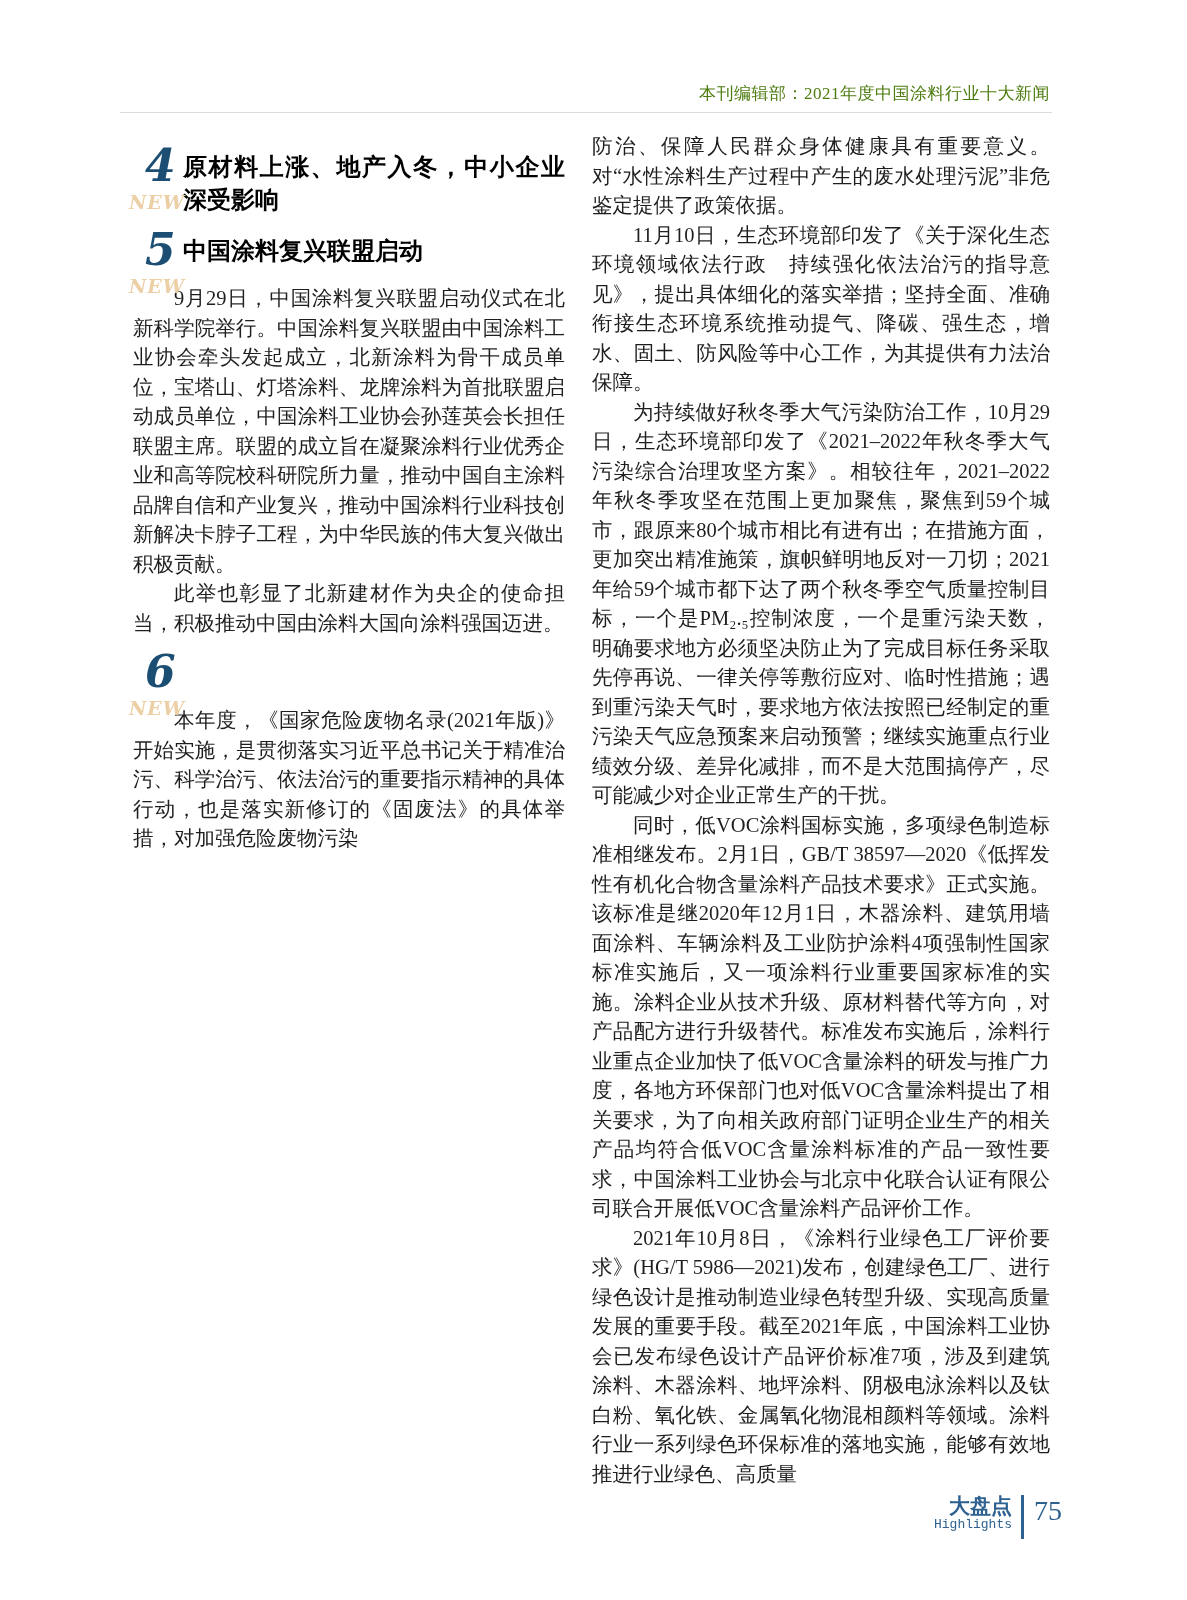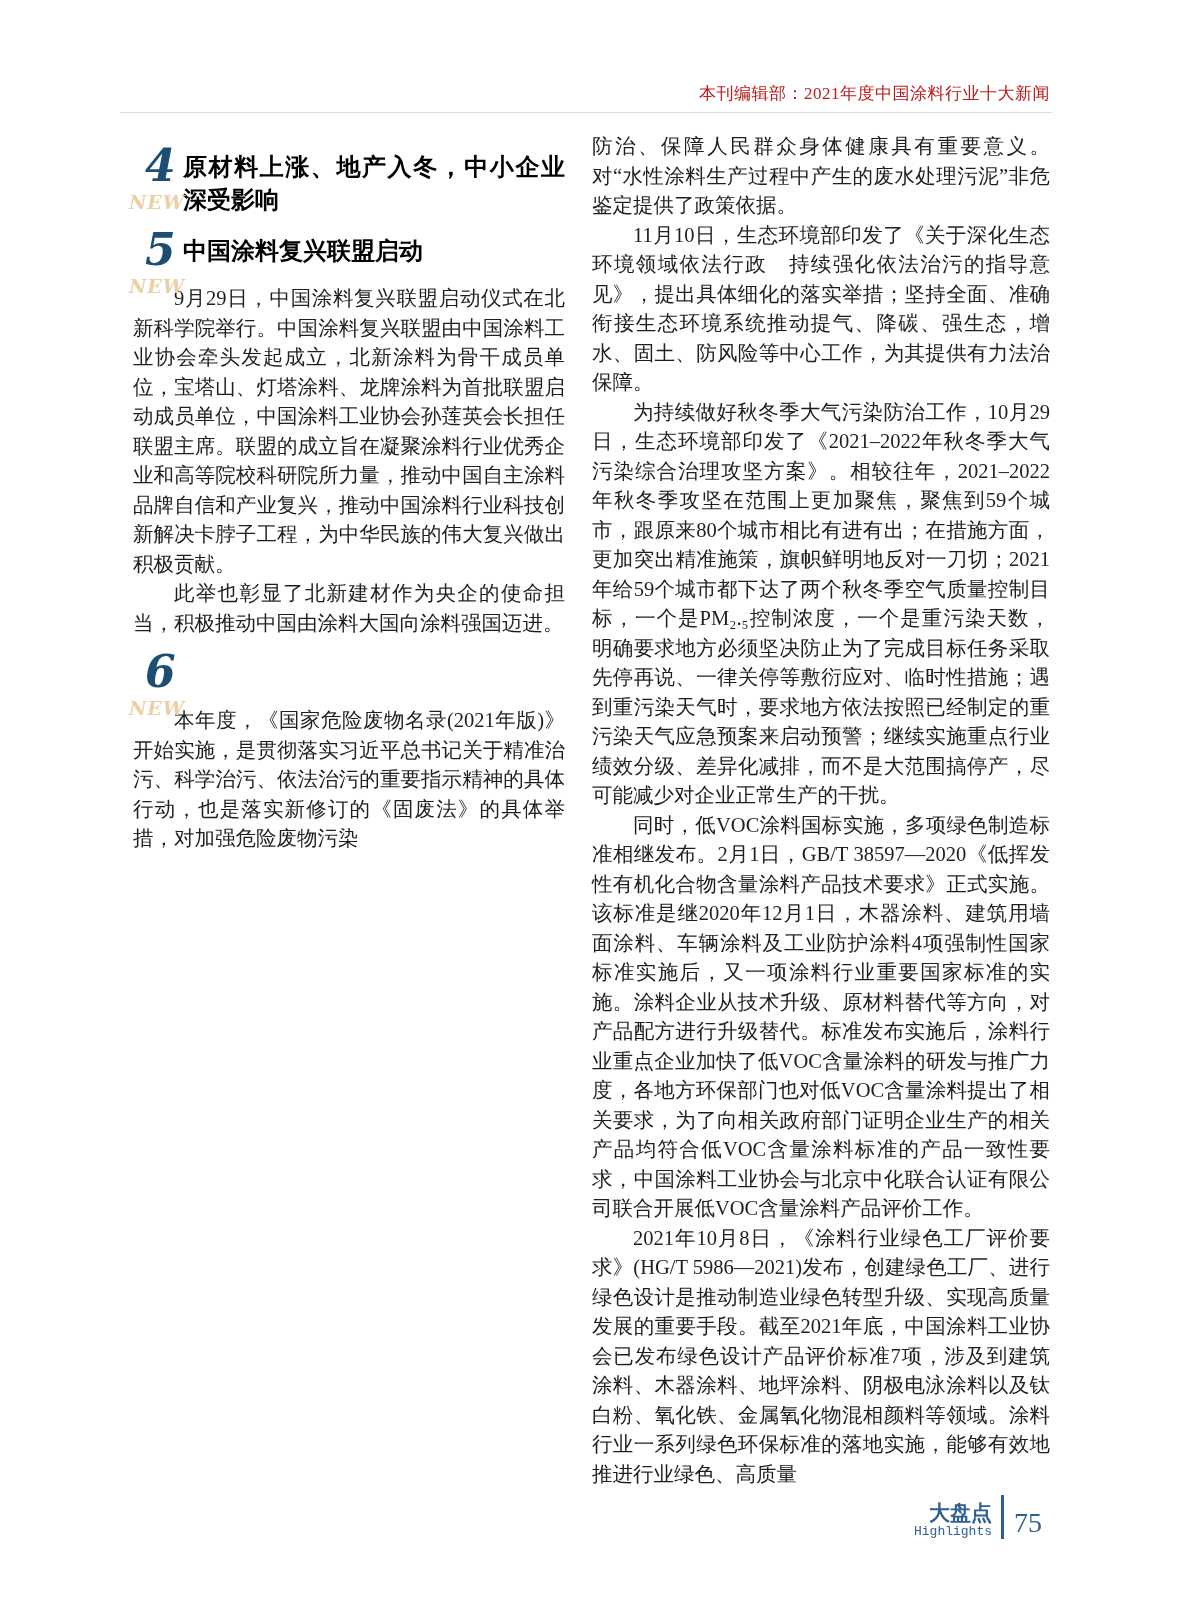--- a/index.html
+++ b/index.html
@@ -11,21 +11,21 @@
     overflow:hidden;
     font-family:"Liberation Serif","DejaVu Serif",serif;
     color:#1e1e1e;
   }
 
   
   .header {
     position:absolute; left:133px; width:917px; top:82px;
     text-align:right;
     font-size:17px; letter-spacing:0.5px;
-    color:#b91c1c;
+    color:#4d7c0f;
   }
   .header-rule {
     position:absolute; left:120px; width:932px; top:112px;
     border-top:1px solid #dcdcdc; height:0;
   }
 
   
   .col { position:absolute; top:132px; }
   .col-left  { left:133px; width:432px; }
   .col-right { left:592px; width:458px; }
@@ -67,22 +67,22 @@
   .h-title {
     font-family:"Liberation Sans","DejaVu Sans",sans-serif;
     font-weight:bold;
     font-size:24px; line-height:33px;
     color:#000000;
     text-align:justify;
   }
 
   
   .footer {
-    position:absolute; top:1495px; right:145px;
-    display:flex; align-items:flex-end;
+    position:absolute; top:1495px; right:125px;
+    display:flex; align-items:flex-start;
   }
   .f-labels { text-align:right; margin-right:9px; }
   .f-cn {
     font-family:"Liberation Sans","DejaVu Sans",sans-serif;
     font-weight:bold; font-size:21px; line-height:22px;
     color:#2e6190;
   }
   .f-en {
     font-family:Liberation Mono, monospace;
     font-size:13px; line-height:15px;

